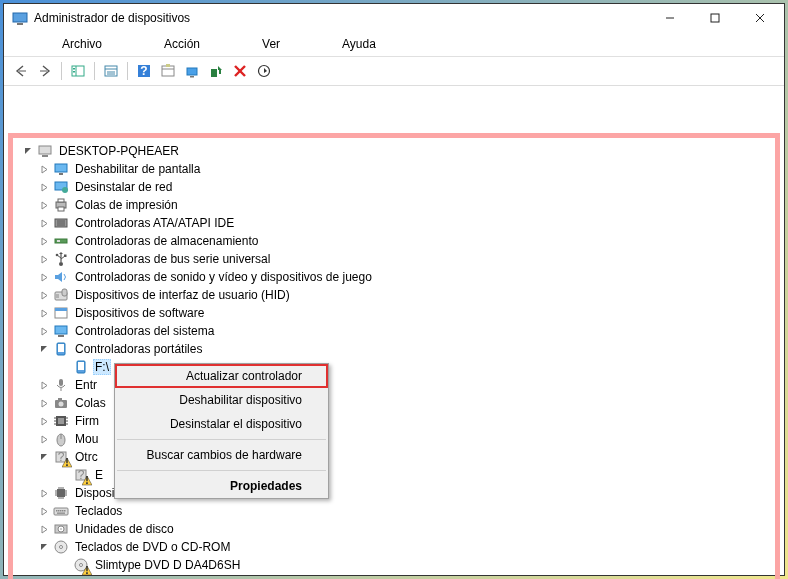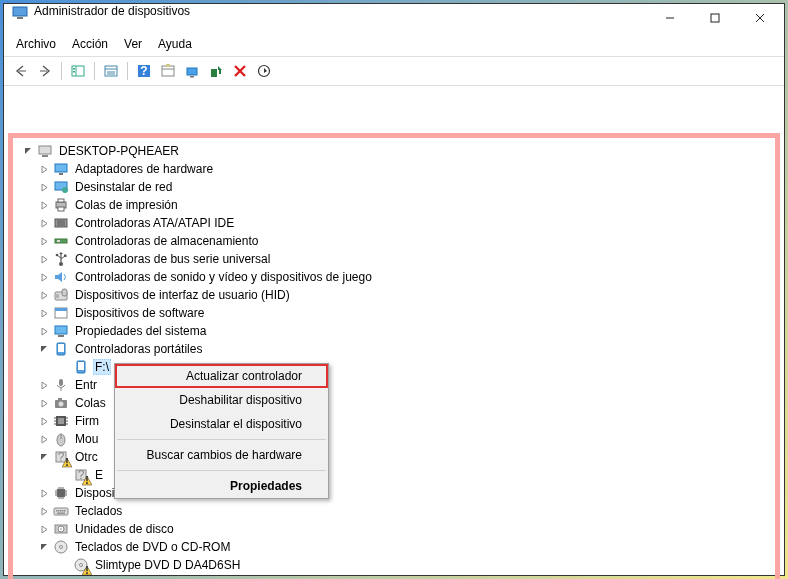--- a/index.html
+++ b/index.html
@@ -1,23 +1,23 @@
 <!DOCTYPE html>
 <html><head>
 <meta charset="utf-8">
 <style>
 * { box-sizing: border-box; font-family: 'Segoe UI', Tahoma, sans-serif; font-size: 12px; }
 body { margin: 0; background: linear-gradient(135deg, #4a90d9, #f0e68c); padding: 3px; width: 788px; height: 579px; }
 .window { background: #fff; border: 1px solid #333; width: 100%; height: 100%; display: flex; flex-direction: column; }
-.titlebar { display: flex; align-items: flex-start; height: 30px; padding: 0 2px 0 8px; }
+.titlebar { display: flex; align-items: center; height: 30px; padding: 0 2px 0 8px; }
 .titlebar-icon { width: 16px; height: 16px; margin-right: 6px; }
 .titlebar-text { flex: 1; font-size: 12px; }
 .winbtn { width: 45px; height: 28px; display: flex; align-items: center; justify-content: center; }
 .menubar { display: flex; padding: 2px 4px; border-bottom: 1px solid #e0e0e0; }
-.menubar span { padding: 3px 8px; }
+.menubar span { padding: 3px 8px; margin-left: 46px; }
 .toolbar { display: flex; align-items: center; padding: 3px 6px; border-bottom: 1px solid #ddd; gap: 2px; }
 .tbtn { width: 22px; height: 22px; display: flex; align-items: center; justify-content: center; border: 1px solid transparent; }
 .tbsep { width: 1px; height: 18px; background: #ccc; margin: 0 3px; }
 .tree-wrap { flex: 1; padding: 4px; }
 .tree { border: 5px solid #fca5a5; height: 100%; overflow: auto; padding: 4px 4px; position: relative; margin-top: 43px; }
 .node { display: flex; align-items: center; height: 18px; padding-left: 4px; white-space: nowrap; }
 .caret { width: 14px; height: 14px; display: flex; align-items: center; justify-content: center; font-size: 10px; color: #666; }
 .nicon { width: 16px; height: 16px; margin: 0 4px 0 2px; display: flex; align-items: center; justify-content: center; }
 .nlabel { padding: 1px 2px; white-space: nowrap; }
 .selected .nlabel { background: #cce8ff; border: 1px dotted #99d1ff; padding: 0 1px; }
@@ -163,21 +163,21 @@
             <svg width="9" height="9">
               <path d="M2 1 L7 4.5 L2 8 Z" fill="none" stroke="#888"></path>
             </svg>
           </span>
           <span class="nicon">
             <svg width="16" height="16">
               <rect x="2" y="3" width="12" height="8" fill="#6bb8f0" stroke="#2278bb"></rect>
               <rect x="6" y="12" width="4" height="2" fill="#777"></rect>
             </svg>
           </span>
-          <span class="nlabel">Adaptadores de hardware</span>
+          <span class="nlabel">Deshabilitar de pantalla</span>
         </div>
 
       <div class="node ind1">
           <span class="caret">
             <svg width="9" height="9">
               <path d="M2 1 L7 4.5 L2 8 Z" fill="none" stroke="#888"></path>
             </svg>
           </span>
           <span class="nicon">
             <svg width="16" height="16">
@@ -308,21 +308,21 @@
             <svg width="9" height="9">
               <path d="M2 1 L7 4.5 L2 8 Z" fill="none" stroke="#888"></path>
             </svg>
           </span>
           <span class="nicon">
             <svg width="16" height="16">
               <rect x="2" y="3" width="12" height="8" fill="#6bb8f0" stroke="#2278bb"></rect>
               <rect x="5" y="12" width="6" height="2" fill="#777"></rect>
             </svg>
           </span>
-          <span class="nlabel">Propiedades del sistema</span>
+          <span class="nlabel">Controladoras del sistema</span>
         </div>
 
       <div class="node ind1">
           <span class="caret">
             <svg width="9" height="9">
               <path d="M1 1 L7 1 L1 7 Z" fill="#595959"></path>
             </svg>
           </span>
           <span class="nicon">
             <svg width="16" height="16">

